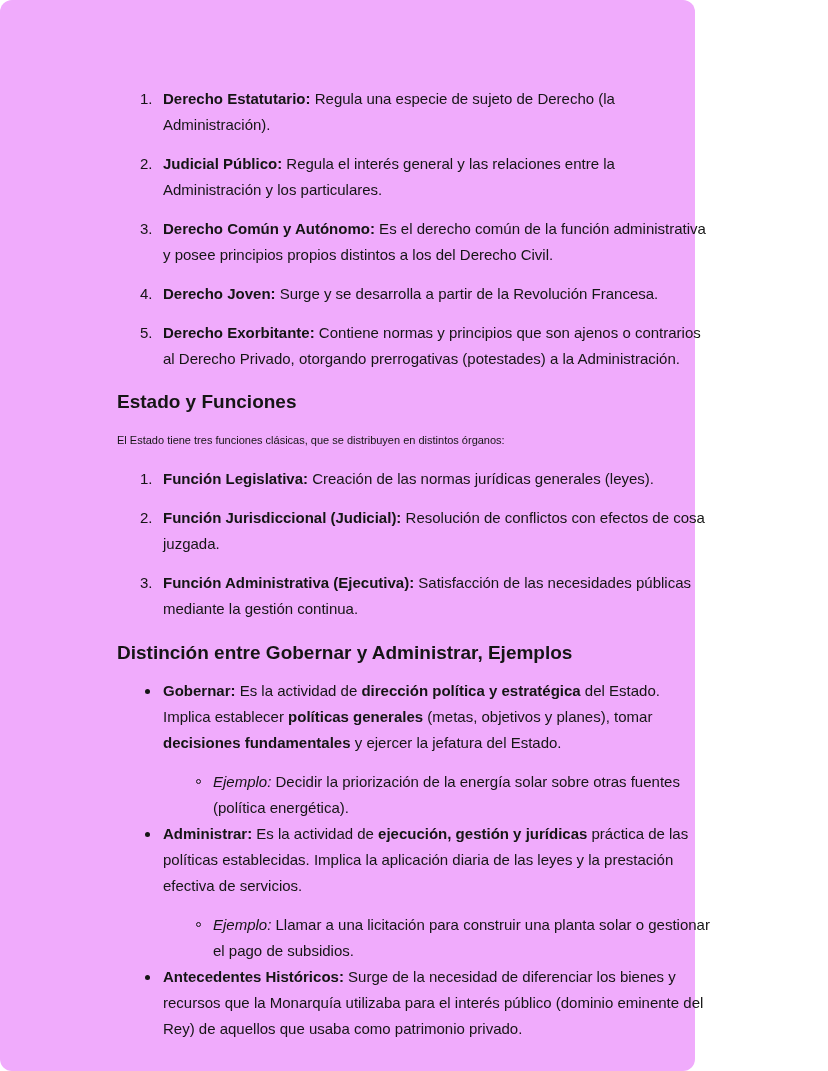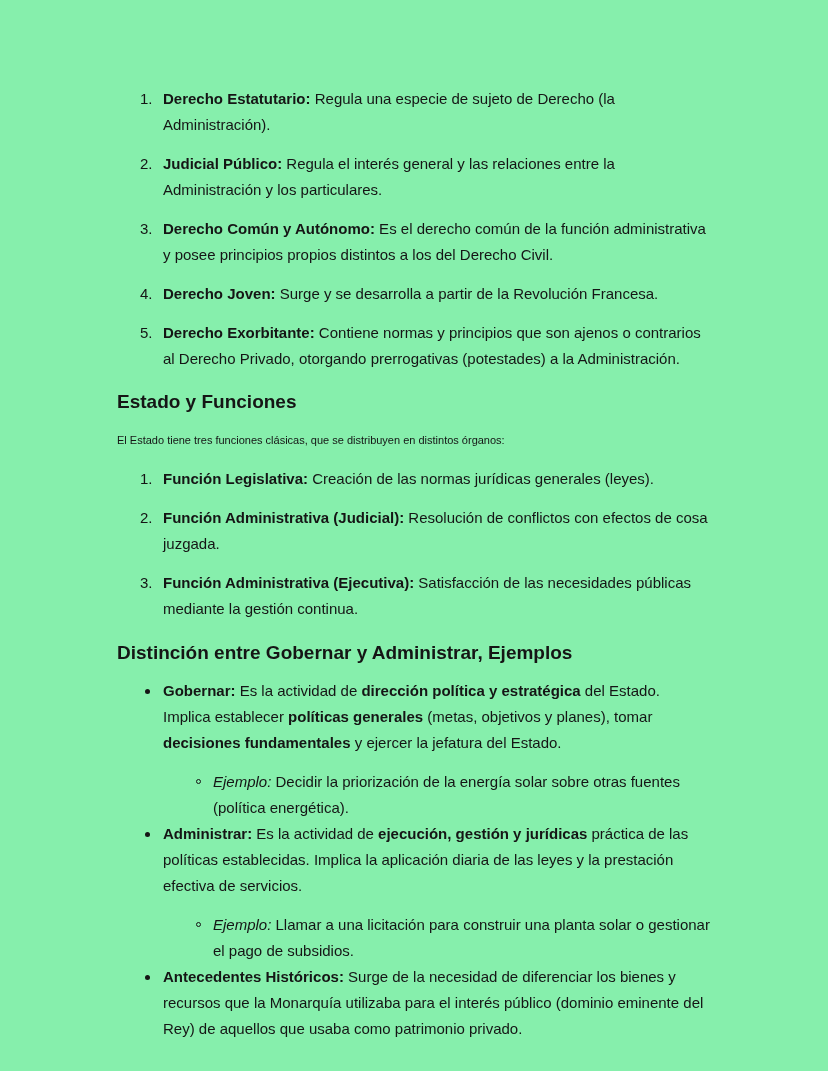--- a/index.html
+++ b/index.html
@@ -10,25 +10,26 @@
   body {
     width: 828px;
     height: 1071px;
     font-family: "Liberation Sans", sans-serif;
     color: #151515;
     -webkit-font-smoothing: antialiased;
   }
 
   .page {
     position: relative;
-    width: 828px;
+    width: 695px;
     height: 1071px;
-    background: #86efac;
+    background: #f0abfc;
     box-sizing: border-box;
     padding: 86px 107px 0 117px;
+    border-radius: 12px;
   }
 
   .doc-body {
     width: 594px;
     font-size: 15px;
     line-height: 26px;
   }
 
   
   .section-heading {
@@ -150,21 +151,21 @@
 
     <div class="section-heading first-heading">Estado y Funciones</div>
 
     <p class="intro-para">El Estado tiene tres funciones clásicas, que se distribuyen en distintos órganos:</p>
 
     <ol class="num-list">
       <li>
         <b>Función Legislativa:</b><span> Creación de las normas jurídicas generales (leyes).</span>
       </li>
       <li>
-        <b>Función Administrativa (Judicial):</b><span> Resolución de conflictos con efectos de cosa juzgada.</span>
+        <b>Función Jurisdiccional (Judicial):</b><span> Resolución de conflictos con efectos de cosa juzgada.</span>
       </li>
       <li>
         <b>Función Administrativa (Ejecutiva):</b><span> Satisfacción de las necesidades públicas mediante la gestión continua.</span>
       </li>
     </ol>
 
     <div class="section-heading">Distinción entre Gobernar y Administrar, Ejemplos</div>
 
     <ul class="bul-list">
       <li class="bullet-item">

